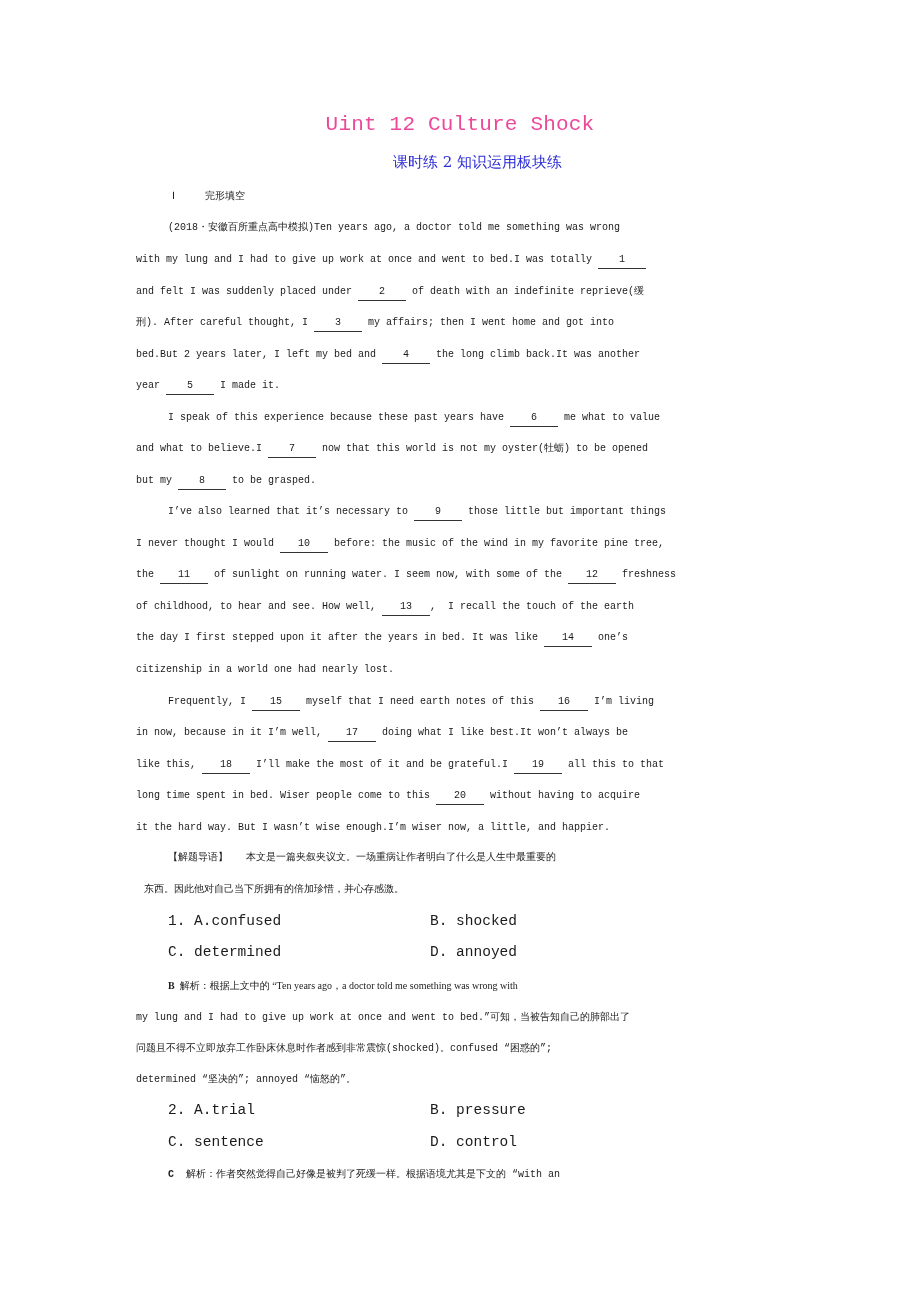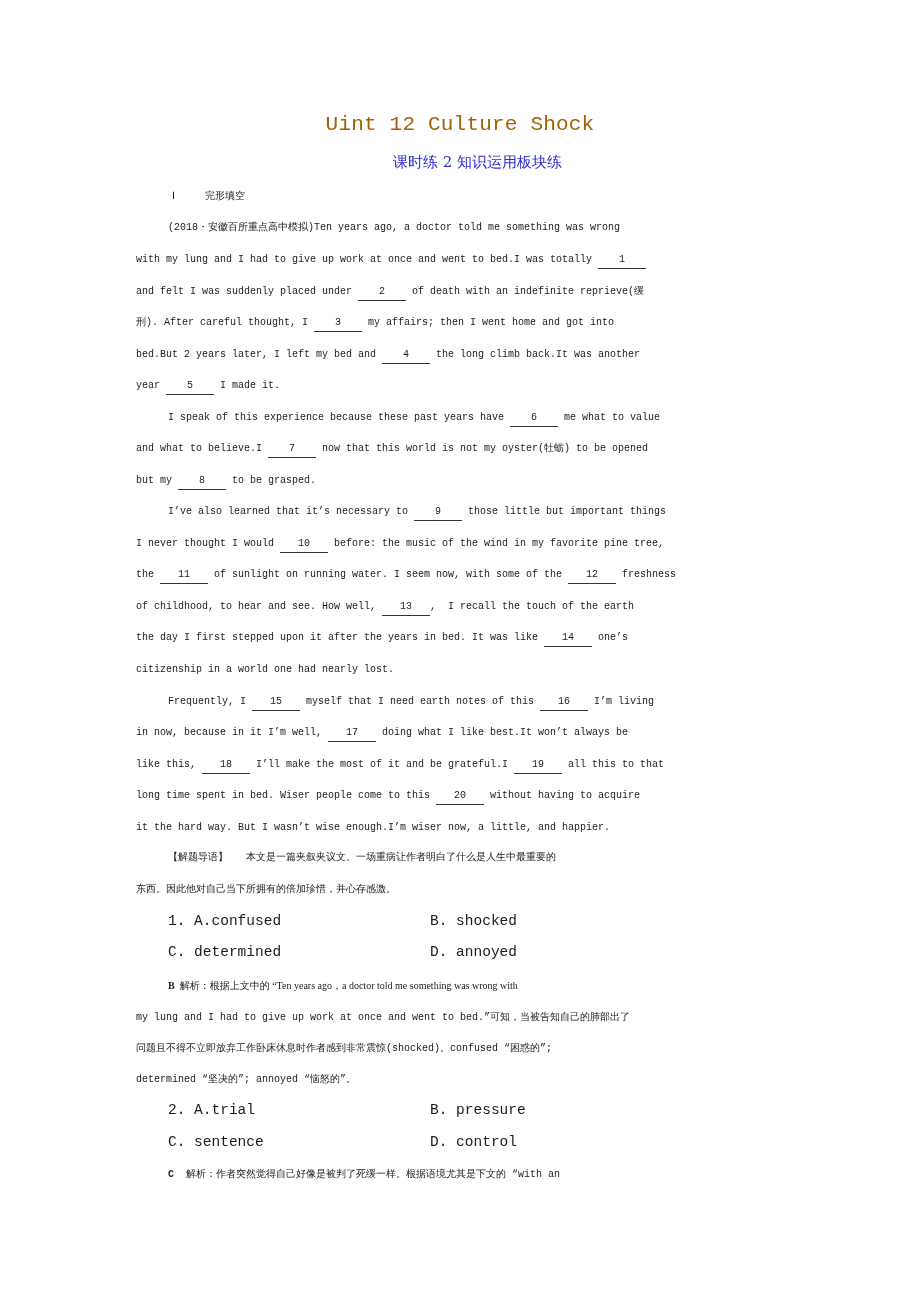--- a/index.html
+++ b/index.html
@@ -1,20 +1,20 @@
 <!DOCTYPE html>
 <html><head>
 <meta charset="utf-8">
 <style>
   html, body { margin: 0; padding: 0; background: #ffffff; }
   body { width: 920px; height: 1302px; position: relative; overflow: hidden;
          font-family: "DejaVu Serif", "Liberation Serif", serif; color: #1a1a1a; }
   .title { position: absolute; top: 113px; left: 0; width: 920px; text-align: center;
            font-family: "Liberation Mono", "DejaVu Sans Mono", monospace; font-size: 21px;
-           color: #a16207; letter-spacing: 0.2px; }
+           color: #ec4899; letter-spacing: 0.2px; }
   .subtitle { position: absolute; top: 153px; left: 0; width: 955px; text-align: center;
               font-size: 15px; color: #2b2bd6; }
   .line { position: absolute; left: 136px; font-size: 10px; white-space: pre;
           font-family: "Liberation Mono", "DejaVu Sans Mono", monospace; line-height: 20px; }
   .indent { left: 168px; }
   .blank { display: inline-block; border-bottom: 1px solid #333; text-align: center;
            min-width: 48px; line-height: 17px; }
   .bold { font-weight: bold; }
   .opt { position: absolute; font-size: 14.5px; font-family: "Liberation Mono", "DejaVu Sans Mono", monospace; }
 </style>
@@ -43,21 +43,21 @@
       <div class="line" style="top: 628px;"><span>the day I first stepped upon it after the years in bed. It was like </span><span class="blank">14</span><span> one’s</span></div>
       <div class="line" style="top: 660px;"><span>citizenship in a world one had nearly lost.</span></div>
       <div class="line indent" style="top: 692px;"><span>Frequently, I </span><span class="blank">15</span><span> myself that I need earth notes of this </span><span class="blank">16</span><span> I’m living</span></div>
       <div class="line" style="top: 723px;"><span>in now, because in it I’m well, </span><span class="blank">17</span><span> doing what I like best.It won’t always be</span></div>
       <div class="line" style="top: 755px;"><span>like this, </span><span class="blank">18</span><span> I’ll make the most of it and be grateful.I </span><span class="blank">19</span><span> all this to that</span></div>
       <div class="line" style="top: 786px;"><span>long time spent in bed. Wiser people come to this </span><span class="blank">20</span><span> without having to acquire</span></div>
       <div class="line" style="top: 818px;"><span>it the hard way. But I wasn’t wise enough.I’m wiser now, a little, and happier.</span></div>
     </div>
 
   <div class="line indent" style="top:848px;"><span>【解题导语】</span>   <span>本文是一篇夹叙夹议文。一场重病让作者明白了什么是人生中最重要的</span></div>
-  <div class="line" style="top:880px;">东西。因此他对自己当下所拥有的倍加珍惜，并心存感激。</div>
+  <div class="line" style="top:880px;margin-left:8px;">东西。因此他对自己当下所拥有的倍加珍惜，并心存感激。</div>
 
   <div class="opt" style="top:913px; left:168px;">1. A.confused</div>
   <div class="opt" style="top:913px; left:430px;">B. shocked</div>
   <div class="opt" style="top:944px; left:168px;">C. determined</div>
   <div class="opt" style="top:944px; left:430px;">D. annoyed</div>
   <div class="line indent" style="top:976px;font-family:Liberation Serif, serif;"><span class="bold">B</span>  <span>解析：根据上文中的 “Ten years ago，a doctor told me something was wrong with</span></div>
   <div class="line" style="top:1008px;">my lung and I had to give up work at once and went to bed.”可知，当被告知自己的肺部出了</div>
   <div class="line" style="top:1039px;">问题且不得不立即放弃工作卧床休息时作者感到非常震惊(shocked)。confused “困惑的”;</div>
   <div class="line" style="top:1070px;">determined “坚决的”; annoyed “恼怒的”。</div>
 

